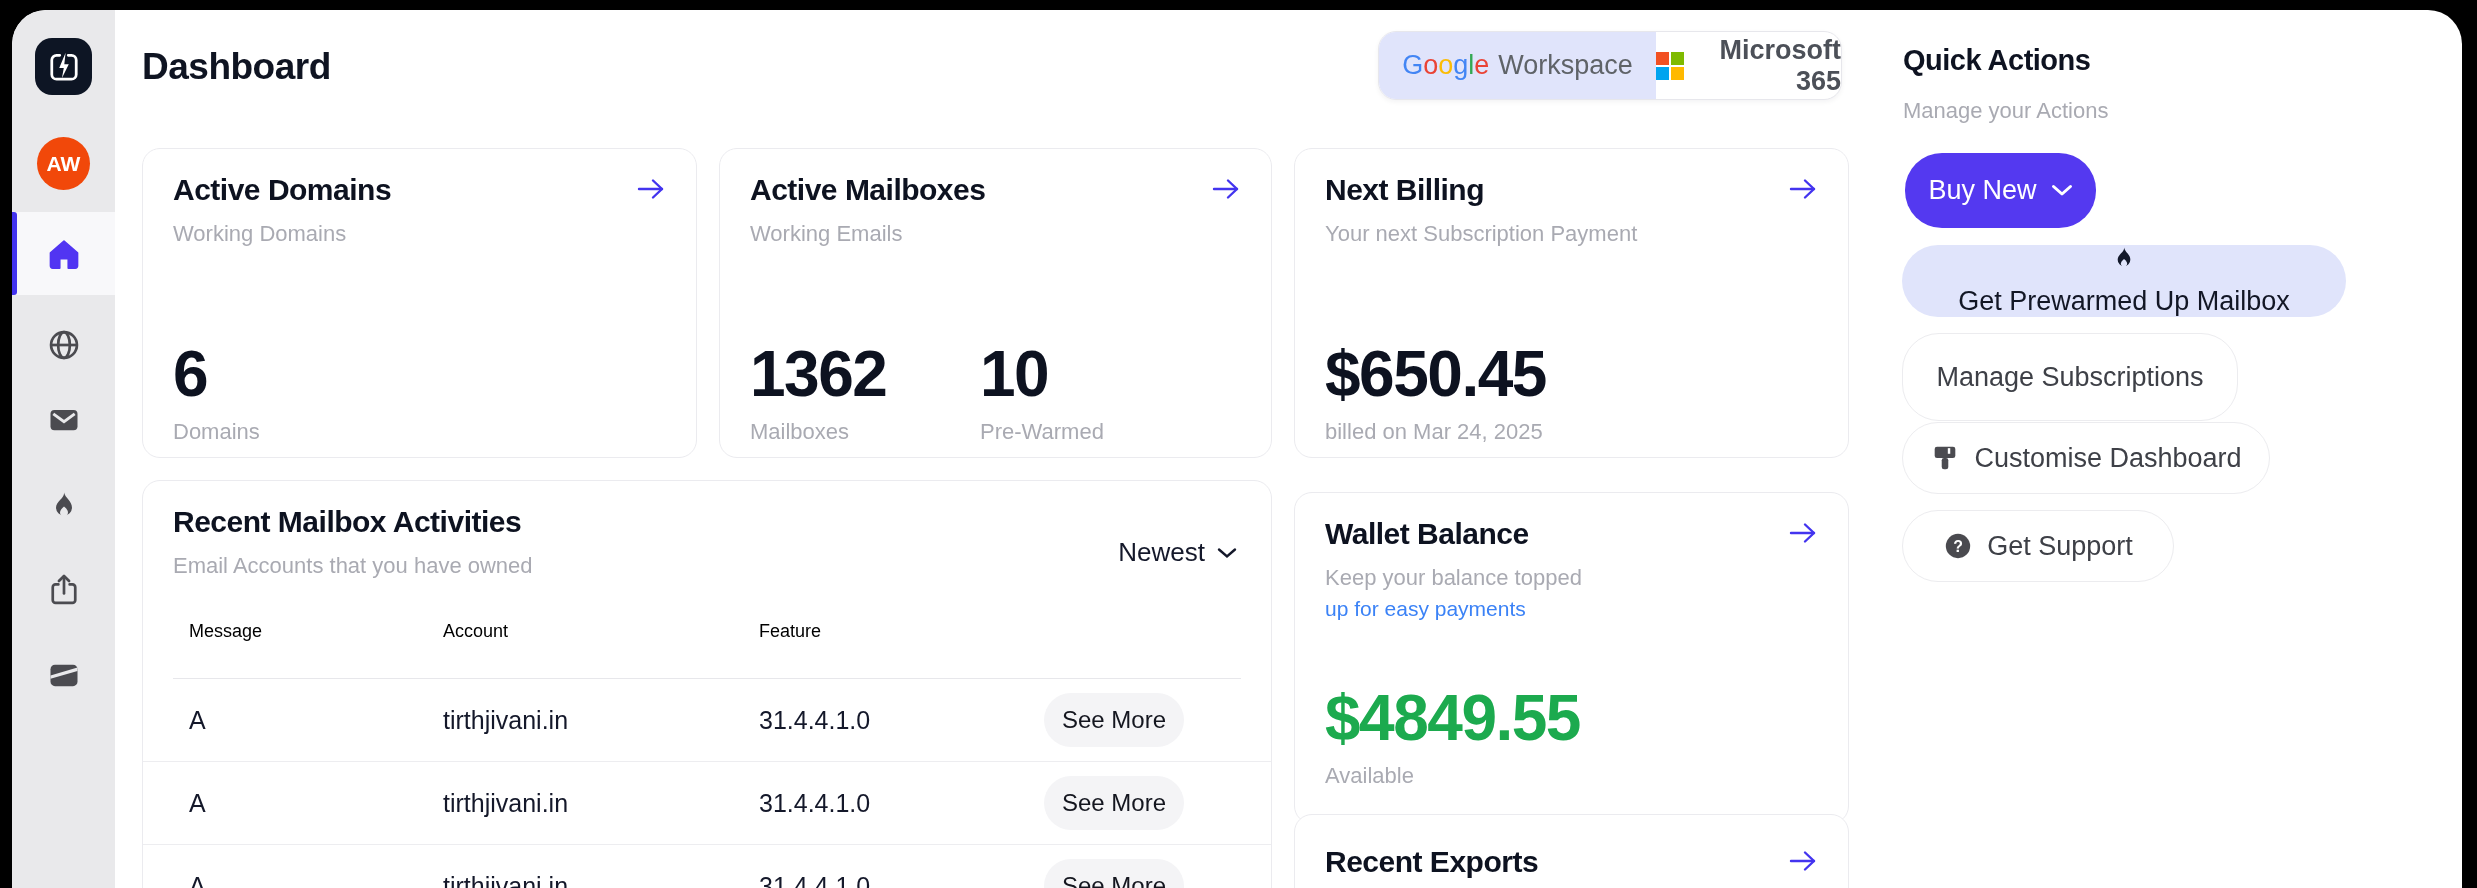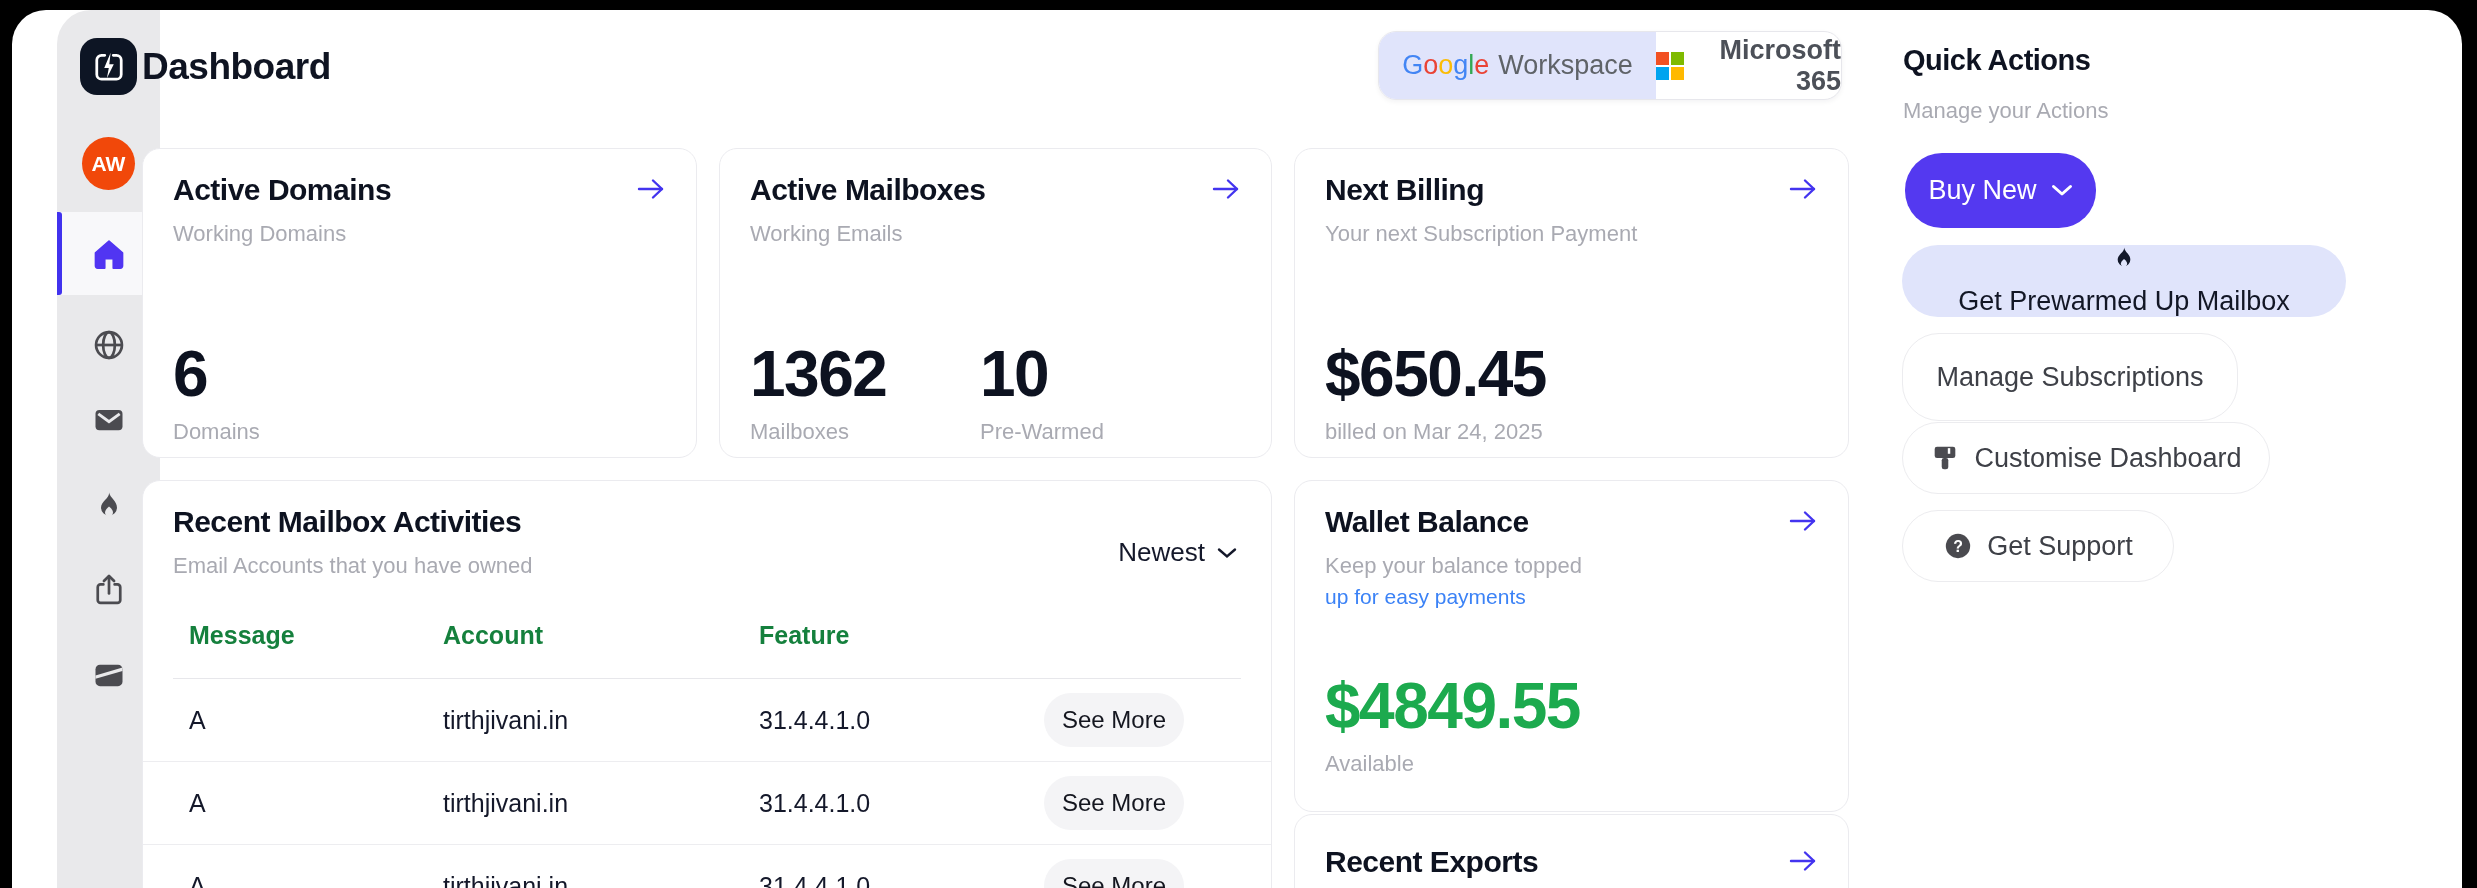--- a/index.html
+++ b/index.html
@@ -4,21 +4,21 @@
 <style>
   * { margin:0; padding:0; box-sizing:border-box; }
   html,body { width:2477px; height:888px; background:#000; overflow:hidden;
               font-family:"Liberation Sans", sans-serif; }
 
   .app { position:absolute; left:12px; top:10px; width:2450px; height:878px;
          background:#ffffff; border-radius:34px 34px 0 0; overflow:hidden; }
 
   
   .sidebar { position:absolute; left:0; top:0; width:103px; height:100%;
-             background:#e9e9eb; border-top-left-radius:34px;margin-left:45px; }
+             background:#e9e9eb; border-top-left-radius:34px; }
   .logo { position:absolute; left:23px; top:28px; width:57px; height:57px;
           background:#0d1524; border-radius:17px;
           display:flex; align-items:center; justify-content:center; }
   .avatar { position:absolute; left:25px; top:127px; width:53px; height:53px;
             border-radius:50%; background:#f1480a; color:#fff; font-size:21px;
             font-weight:bold; display:flex; align-items:center; justify-content:center; }
   .nav-item { position:absolute; left:0; width:103px; height:60px;
               display:flex; align-items:center; justify-content:center; }
   .nav-active { position:absolute; left:0; top:202px; width:103px; height:83px;
                 background:#f8f8fa; display:flex; align-items:center; justify-content:center; }
@@ -41,39 +41,39 @@
   .mslogo { width:28px; height:28px; display:grid;
             grid-template-columns:13px 13px; grid-template-rows:13px 13px; gap:2px; }
   .ms1{background:#F25022}.ms2{background:#7FBA00}.ms3{background:#00A4EF}.ms4{background:#FFB900}
 
   
   .card { position:absolute; background:#fff; border:1px solid #ebebef; border-radius:18px; }
   #card-domains   { left:130px;  top:138px; width:555px;  height:310px; }
   #card-mailboxes { left:707px;  top:138px; width:553px;  height:310px; }
   #card-billing   { left:1282px; top:138px; width:555px;  height:310px; }
   #card-activities{ left:130px;  top:470px; width:1130px; height:600px; }
-  #card-wallet    { left:1282px; top:470px; width:555px;  height:332px;padding-left:9px; }
+  #card-wallet    { left:1282px; top:482px; width:555px;  height:332px;padding-left:9px; }
   #card-exports   { left:1282px; top:804px; width:555px;  height:200px; }
 
   .card-title { position:absolute; left:30px; top:24px; font-size:30px; font-weight:bold;
                 color:#0d1220; letter-spacing:-0.5px; }
   .card-sub   { position:absolute; left:30px; top:72px; font-size:22px; color:#a9aab2; }
   .card-sub2  { position:absolute; left:30px; top:104px; font-size:21px; color:#3b82f6; }
   .card-arrow { position:absolute; top:28px; right:30px; }
 
   .stat { position:absolute; top:188px; }
   .stat-value { font-size:64px; font-weight:bold; color:#0d1220; letter-spacing:-1.5px; }
   .stat-label { font-size:22px; color:#a9aab2; margin-top:8px; }
   .green .stat-value { color:#1caa4e; }
 
   
   .newest { position:absolute; right:34px; top:56px; font-size:26px; color:#14182a;
             display:flex; align-items:center; gap:12px; }
   .thead { position:absolute; left:0; top:140px; width:100%; height:48px; }
-  .th { position:absolute; font-size:25px; color:#15803d;font-weight:bold; }
+  .th { position:absolute; font-size:18px; color:#000000; }
   .col-message { left:46px; } .col-account { left:300px; } .col-feature { left:616px; }
   .thead-line { position:absolute; left:30px; right:30px; top:197px; height:1px; background:#e7e7eb; }
   .trow { position:absolute; left:0; width:100%; height:83px; }
   .trow.b { border-bottom:1px solid #ededf0; }
   .td { position:absolute; font-size:25px; color:#14182a; line-height:83px; }
   .see-more { position:absolute; right:87px; top:14px; width:140px; height:54px;
               border-radius:27px; background:#f4f4f6; color:#14161f; font-size:24px;
               display:flex; align-items:center; justify-content:center; }
 
   

